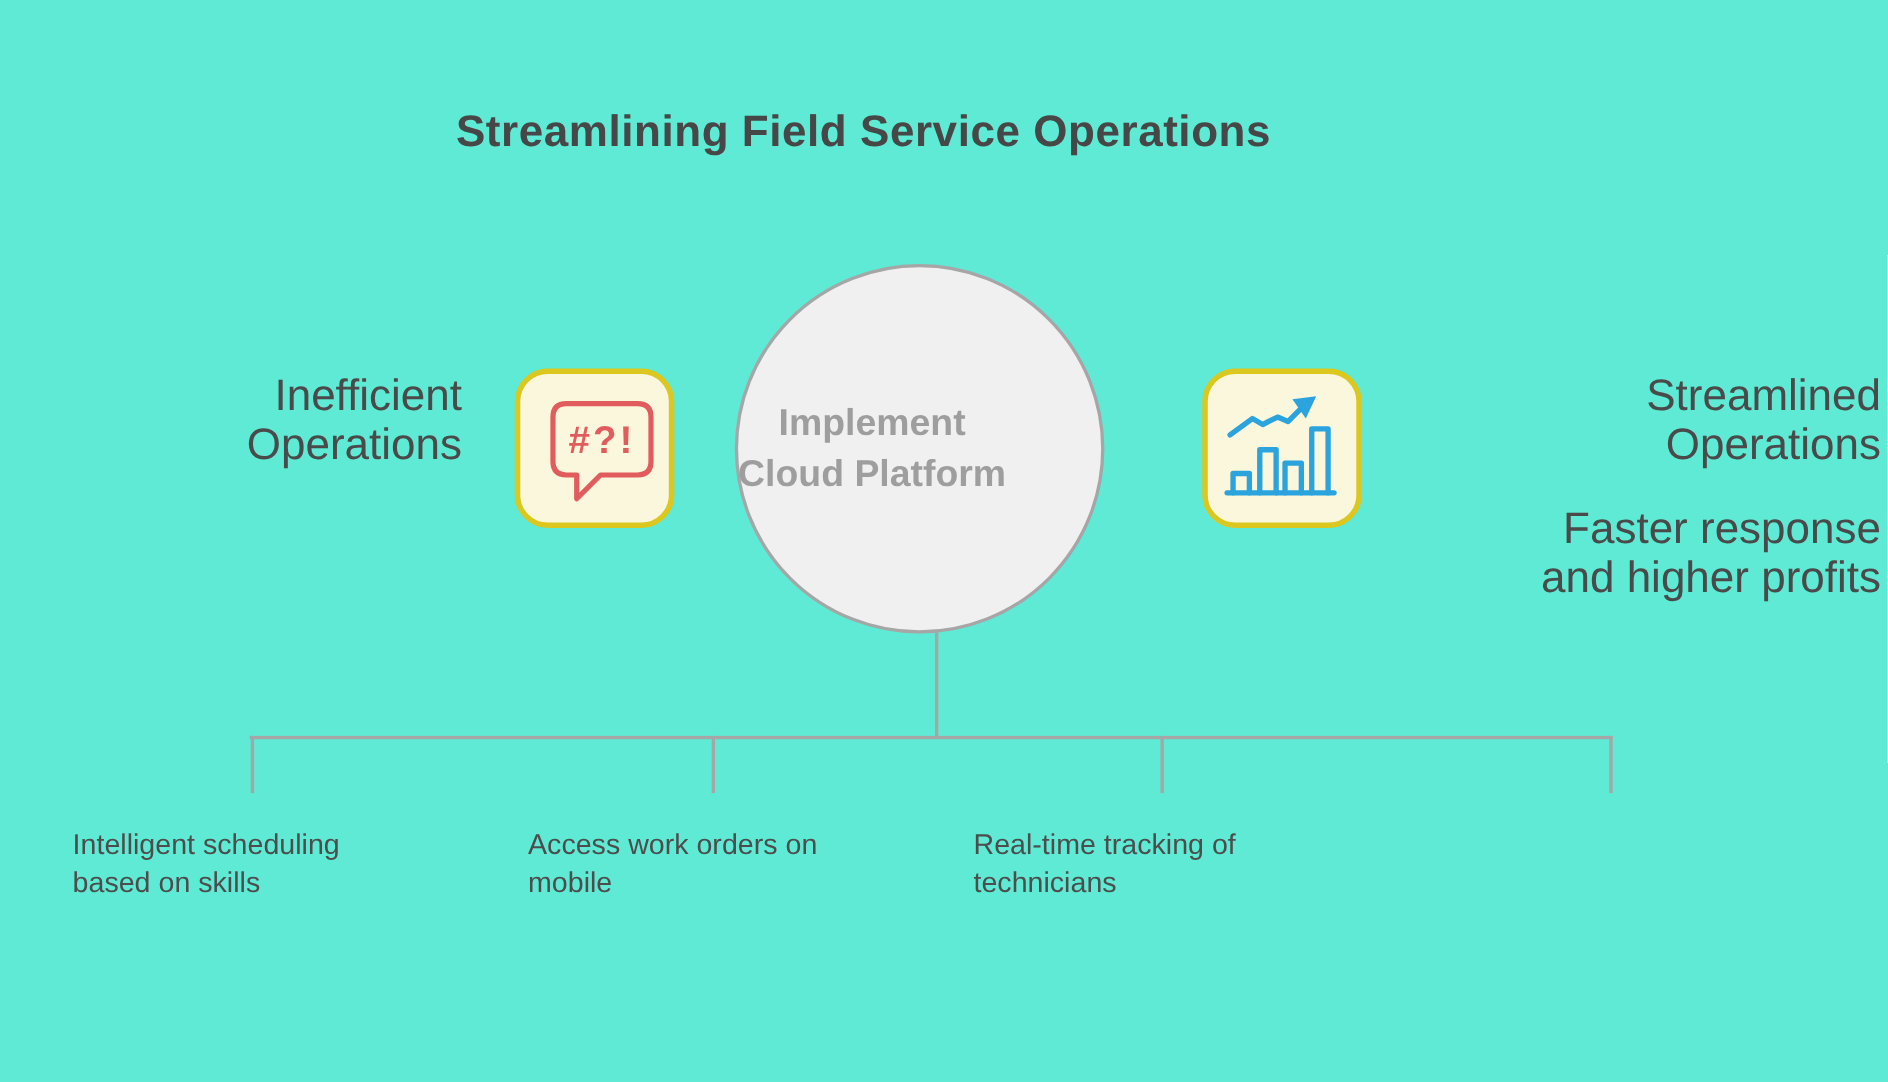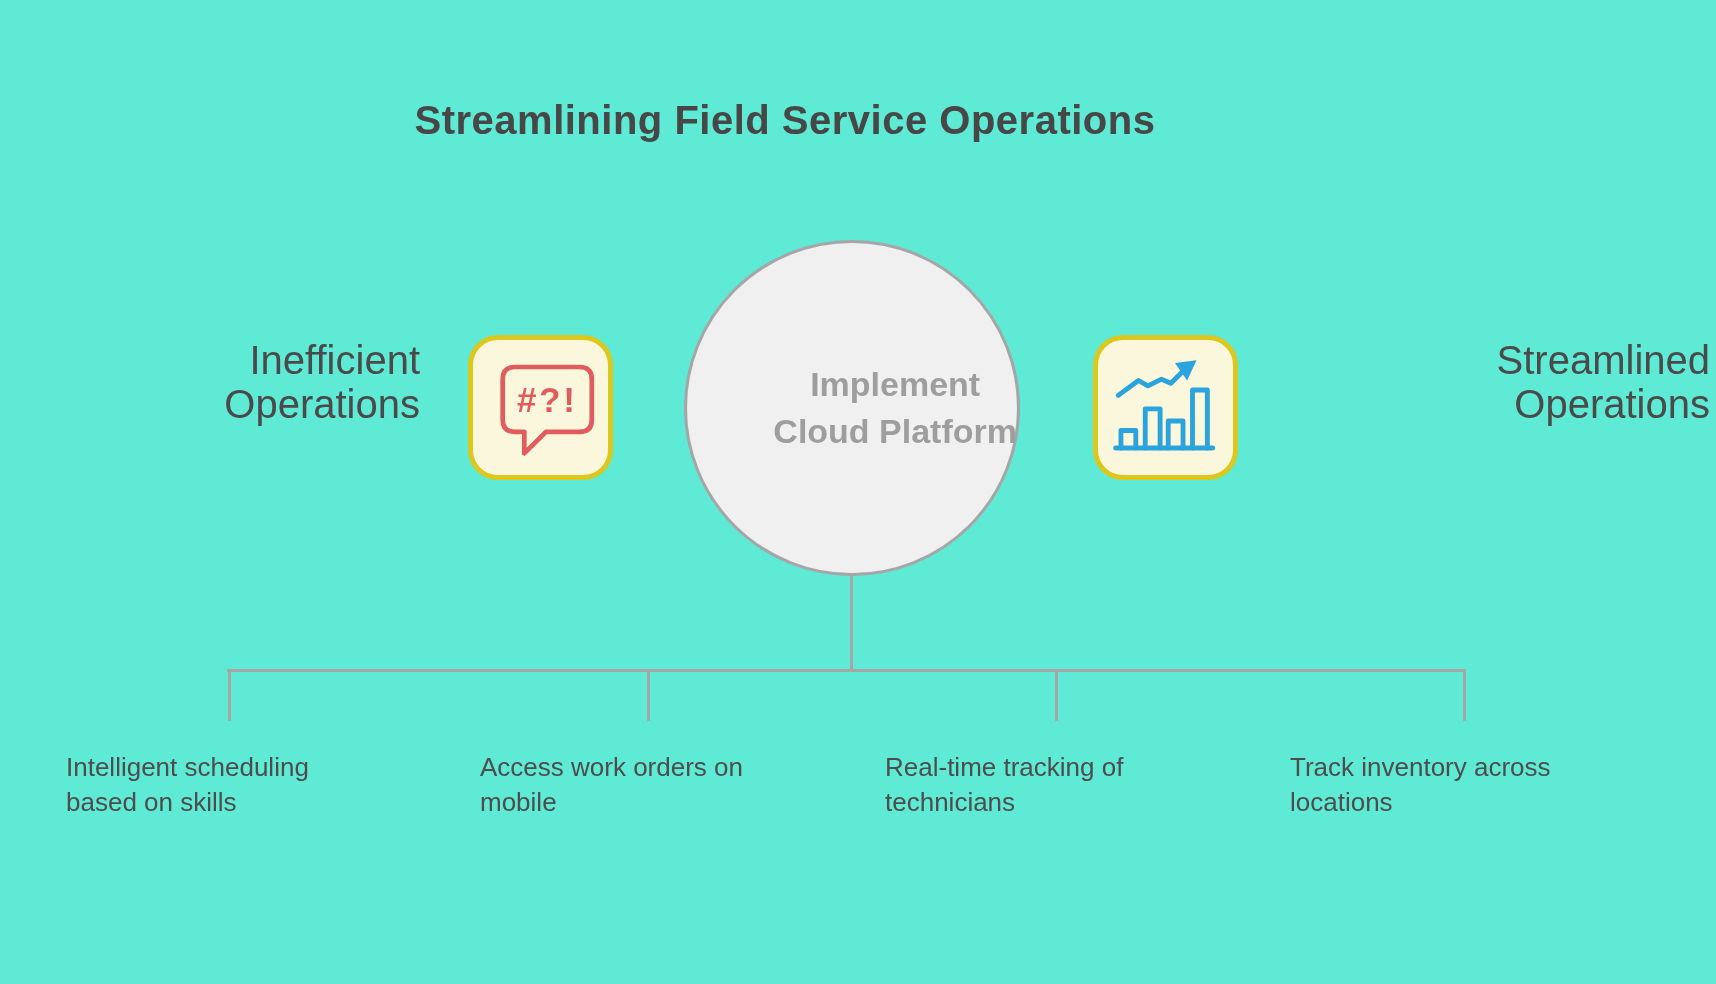--- a/index.html
+++ b/index.html
@@ -21,28 +21,28 @@
     text-align: center;
     font-size: 40px;
     font-weight: bold;
     color: #474747;
     letter-spacing: 0.5px;
   }
 
   
   #circle {
     position: absolute;
-    left: 684px; top: 240px;
+    left: 668px; top: 240px;
     width: 336px; height: 336px;
     background: #f0f0f0;
     border: 3px solid #a6a6a6;
     border-radius: 50%;
     display: flex;
     align-items: center;
-    justify-content: flex-end;
+    justify-content: flex-start;
     text-align: center;
   }
   #circle .label {
     font-size: 34px;
     font-weight: bold;
     color: #9e9e9e;
     line-height: 47px;
   }
 
   
@@ -134,31 +134,31 @@
       <path class="blue-stroke" d="M52,80 V60 H63 V80"></path>
       <path class="blue-stroke" d="M70,80 V37 H81 V80"></path>
       <polyline class="blue-stroke" points="15,41 30,30 37,34 47,29 54,32 64,22"></polyline>
       <polygon points="73,15 57,17 66,30" fill="#2ba3dc" stroke="none"></polygon>
     </svg>
   </div>
 
   <div id="right-text" class="side-text">
     <p class="pre">Streamlined
 Operations</p>
+    <p class="pre">Faster response
+and higher profits</p>
   </div>
 
   <div id="trunk" class="line"></div>
   <div id="crossbar" class="line"></div>
   <div id="stub-1" class="line stub"></div>
   <div id="stub-2" class="line stub"></div>
   <div id="stub-3" class="line stub"></div>
   <div id="stub-4" class="line stub"></div>
 
   <div id="branch-label-1" class="branch-label pre">Intelligent scheduling
 based on skills</div>
   <div id="branch-label-2" class="branch-label pre">Access work orders on
 mobile</div>
   <div id="branch-label-3" class="branch-label pre">Real-time tracking of
 technicians</div>
-  <div id="branch-label-4" class="branch-label pre">Track inventory across
-locations</div>
 
 </div>
 
 </body></html>

